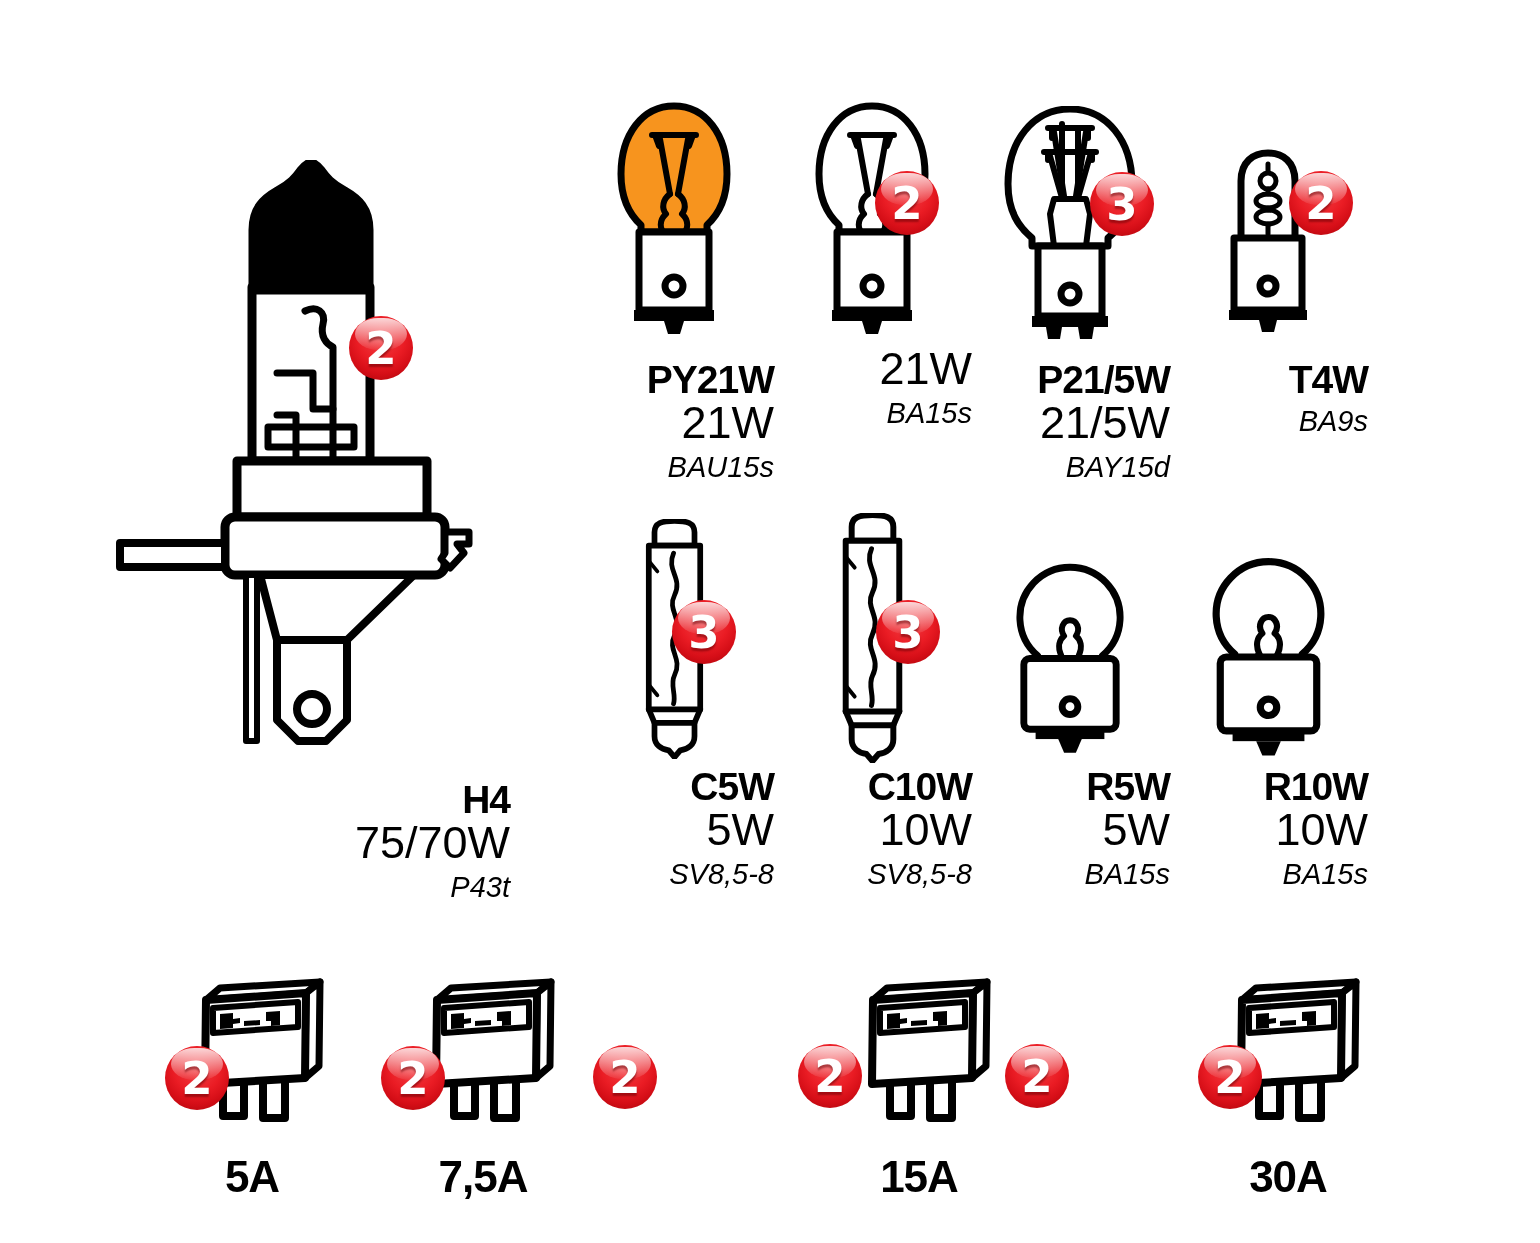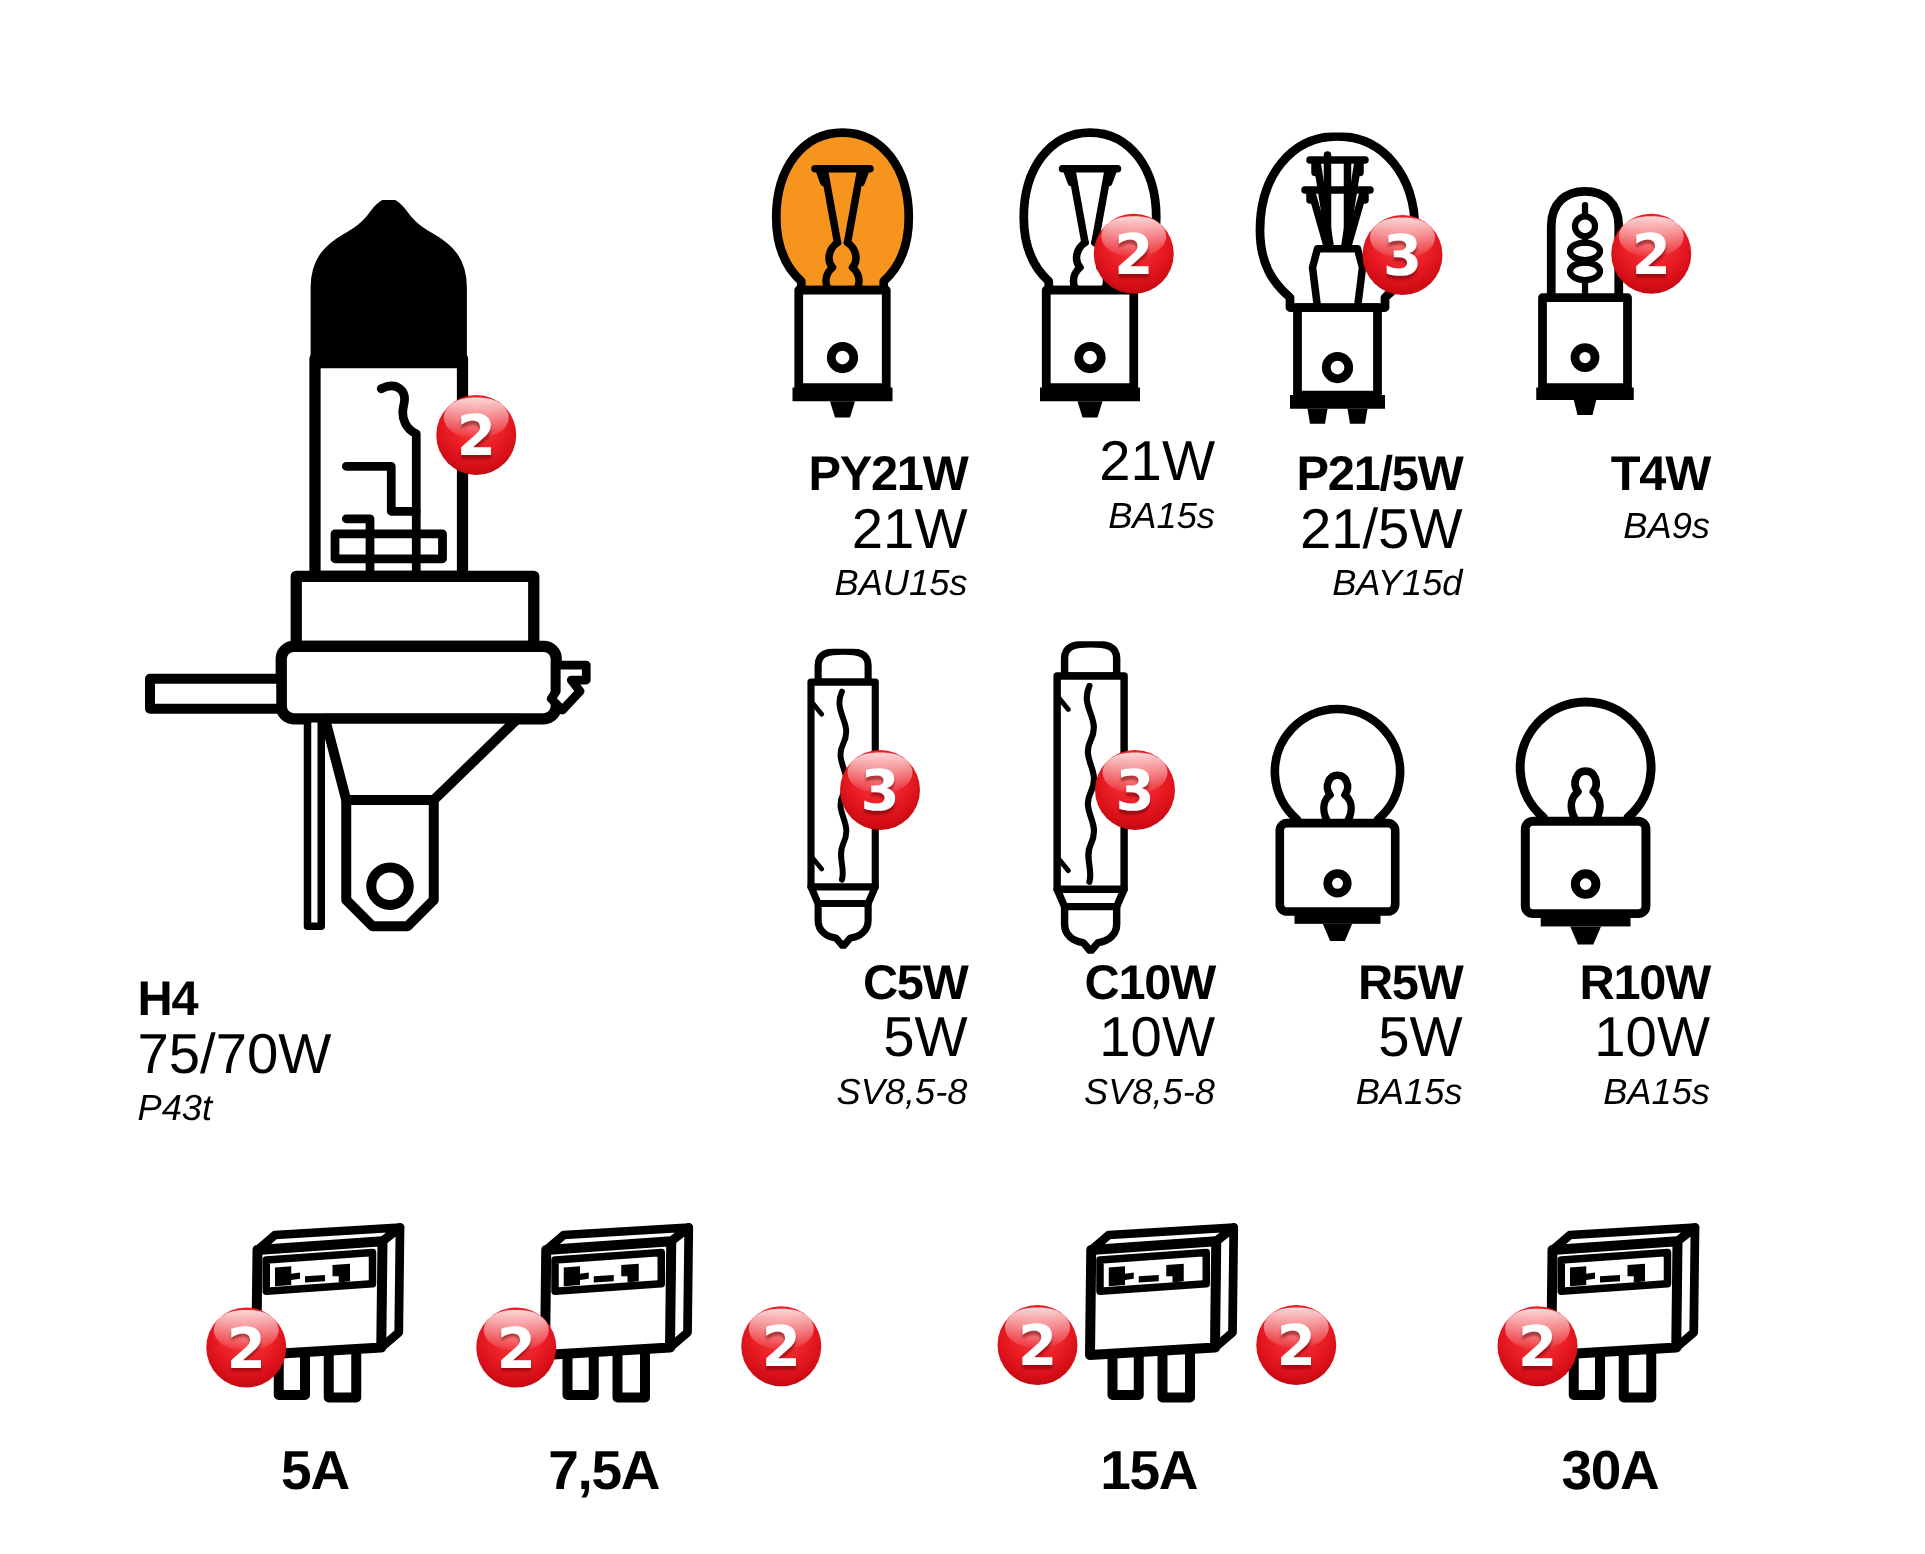--- a/index.html
+++ b/index.html
@@ -9,21 +9,21 @@
   }
   .cell{position:absolute;width:200px;text-align:right;}
   .fuse-cell{position:absolute;width:210px;text-align:center;}
   .art{display:flex;align-items:flex-end;justify-content:center;height:258px;}
   .fuse-art{display:flex;align-items:flex-end;justify-content:center;height:150px;}
   .name{font-size:39px;font-weight:bold;line-height:40px;margin-top:14px;letter-spacing:-1px;}
   .row2 .name{margin-top:4px;}
   .watt{font-size:45px;line-height:46px;font-weight:400;}
   .base{font-size:29px;line-height:34px;margin-top:4px;font-style:italic;}
   .fuse-label{font-size:44px;font-weight:bold;margin-top:22px;letter-spacing:-1px;}
-  .h4-labels{position:absolute;left:110px;top:780px;width:400px;text-align:left;}
+  .h4-labels{position:absolute;left:110px;top:780px;width:400px;text-align:right;}
   .h4-labels .name{margin-top:0;}
   .badge{
     position:absolute;width:64px;height:64px;border-radius:50%;
     display:flex;align-items:center;justify-content:center;z-index:5;
     background:radial-gradient(circle at 50% 35%, #f34045 0%, #ea1c24 45%, #d50e17 68%, #a40208 100%);
   }
   .badge::before{
     content:"";position:absolute;left:10%;top:3%;width:80%;height:50%;
     border-radius:50% / 55%;
     background:linear-gradient(to bottom, rgba(255,255,255,.82), rgba(255,255,255,.05));

